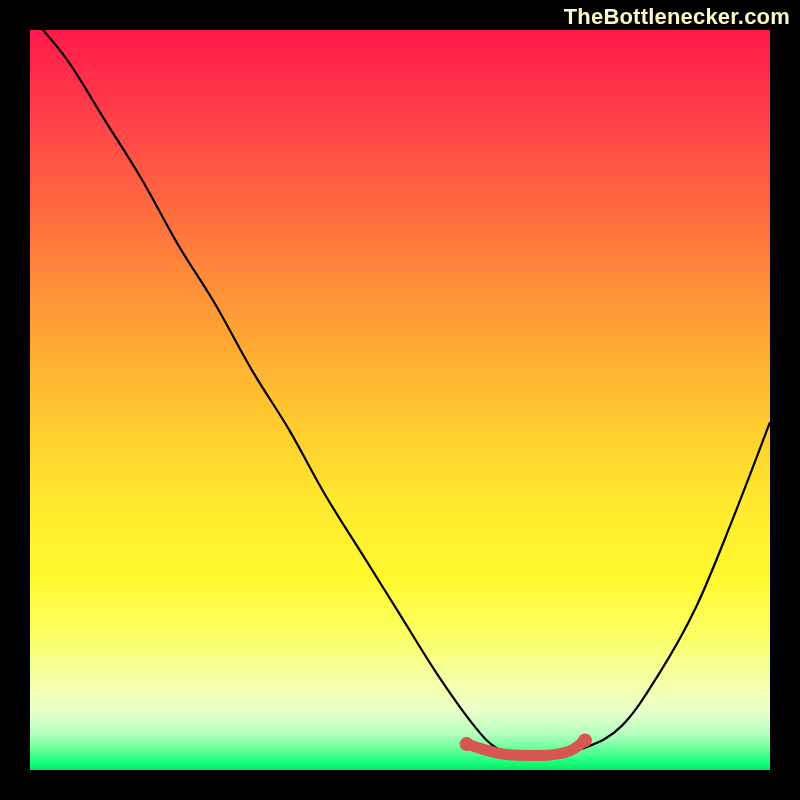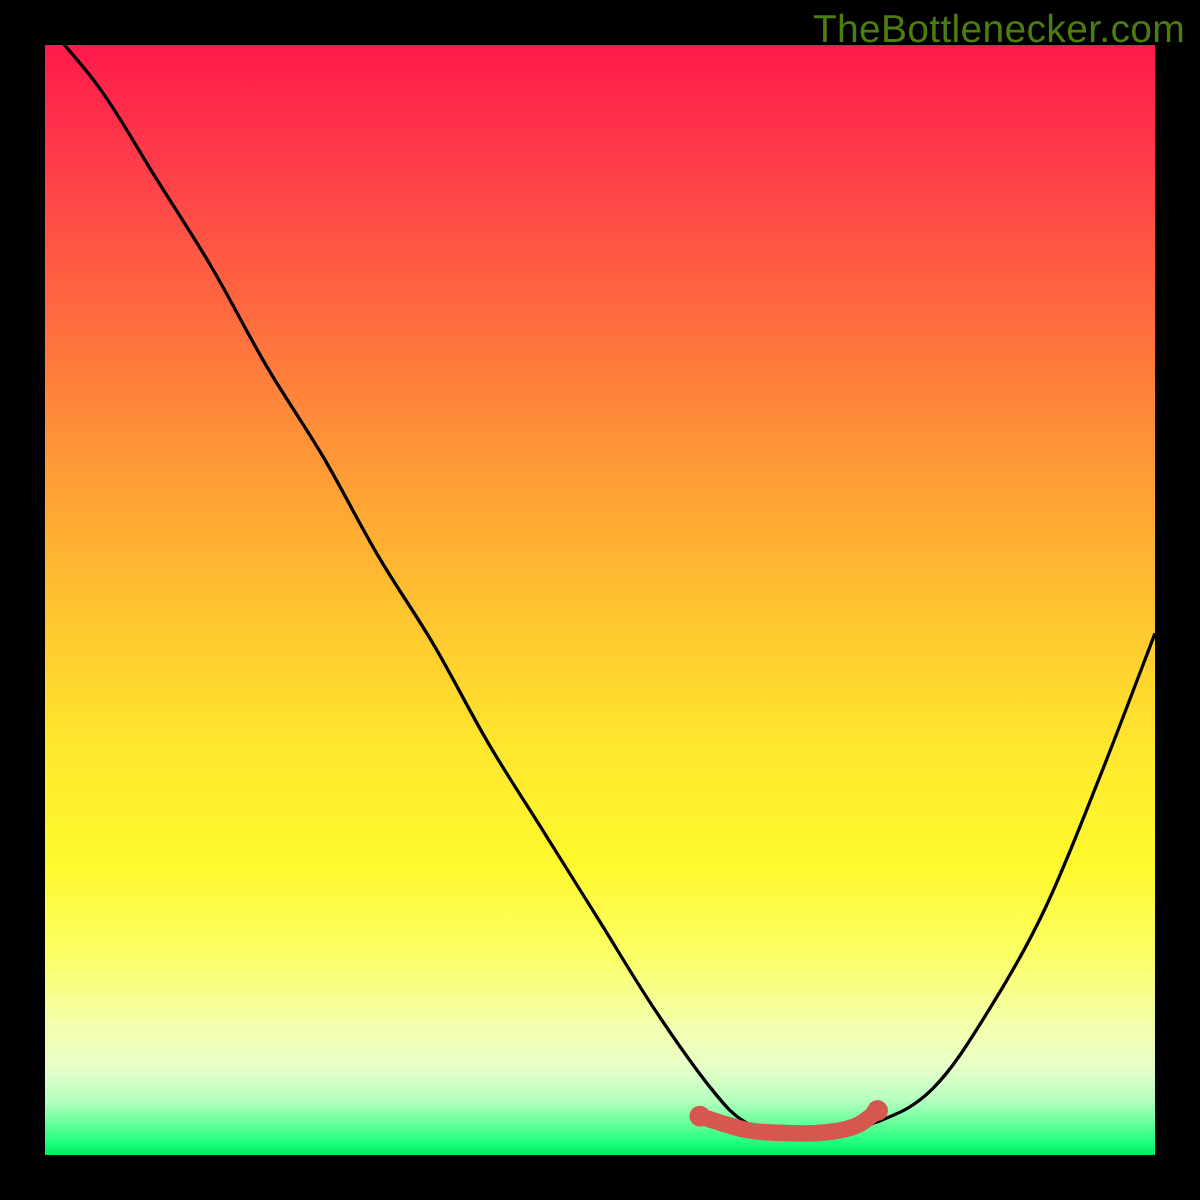--- a/index.html
+++ b/index.html
@@ -13,23 +13,23 @@
   }
   .stage {
     position: relative;
     width: 800px;
     height: 800px;
   }
   .watermark {
     position: absolute;
     top: 4px;
     right: 10px;
-    color: #4d7c0f;
-    font-size: 26px;
-    font-weight: 400;
+    color: #fef9c3;
+    font-size: 22px;
+    font-weight: 700;
     letter-spacing: 0.2px;
     user-select: none;
   }
   .plot-frame {
     position: absolute;
     left: 30px;
     top: 30px;
     width: 740px;
     height: 740px;
     background: linear-gradient(to bottom,

